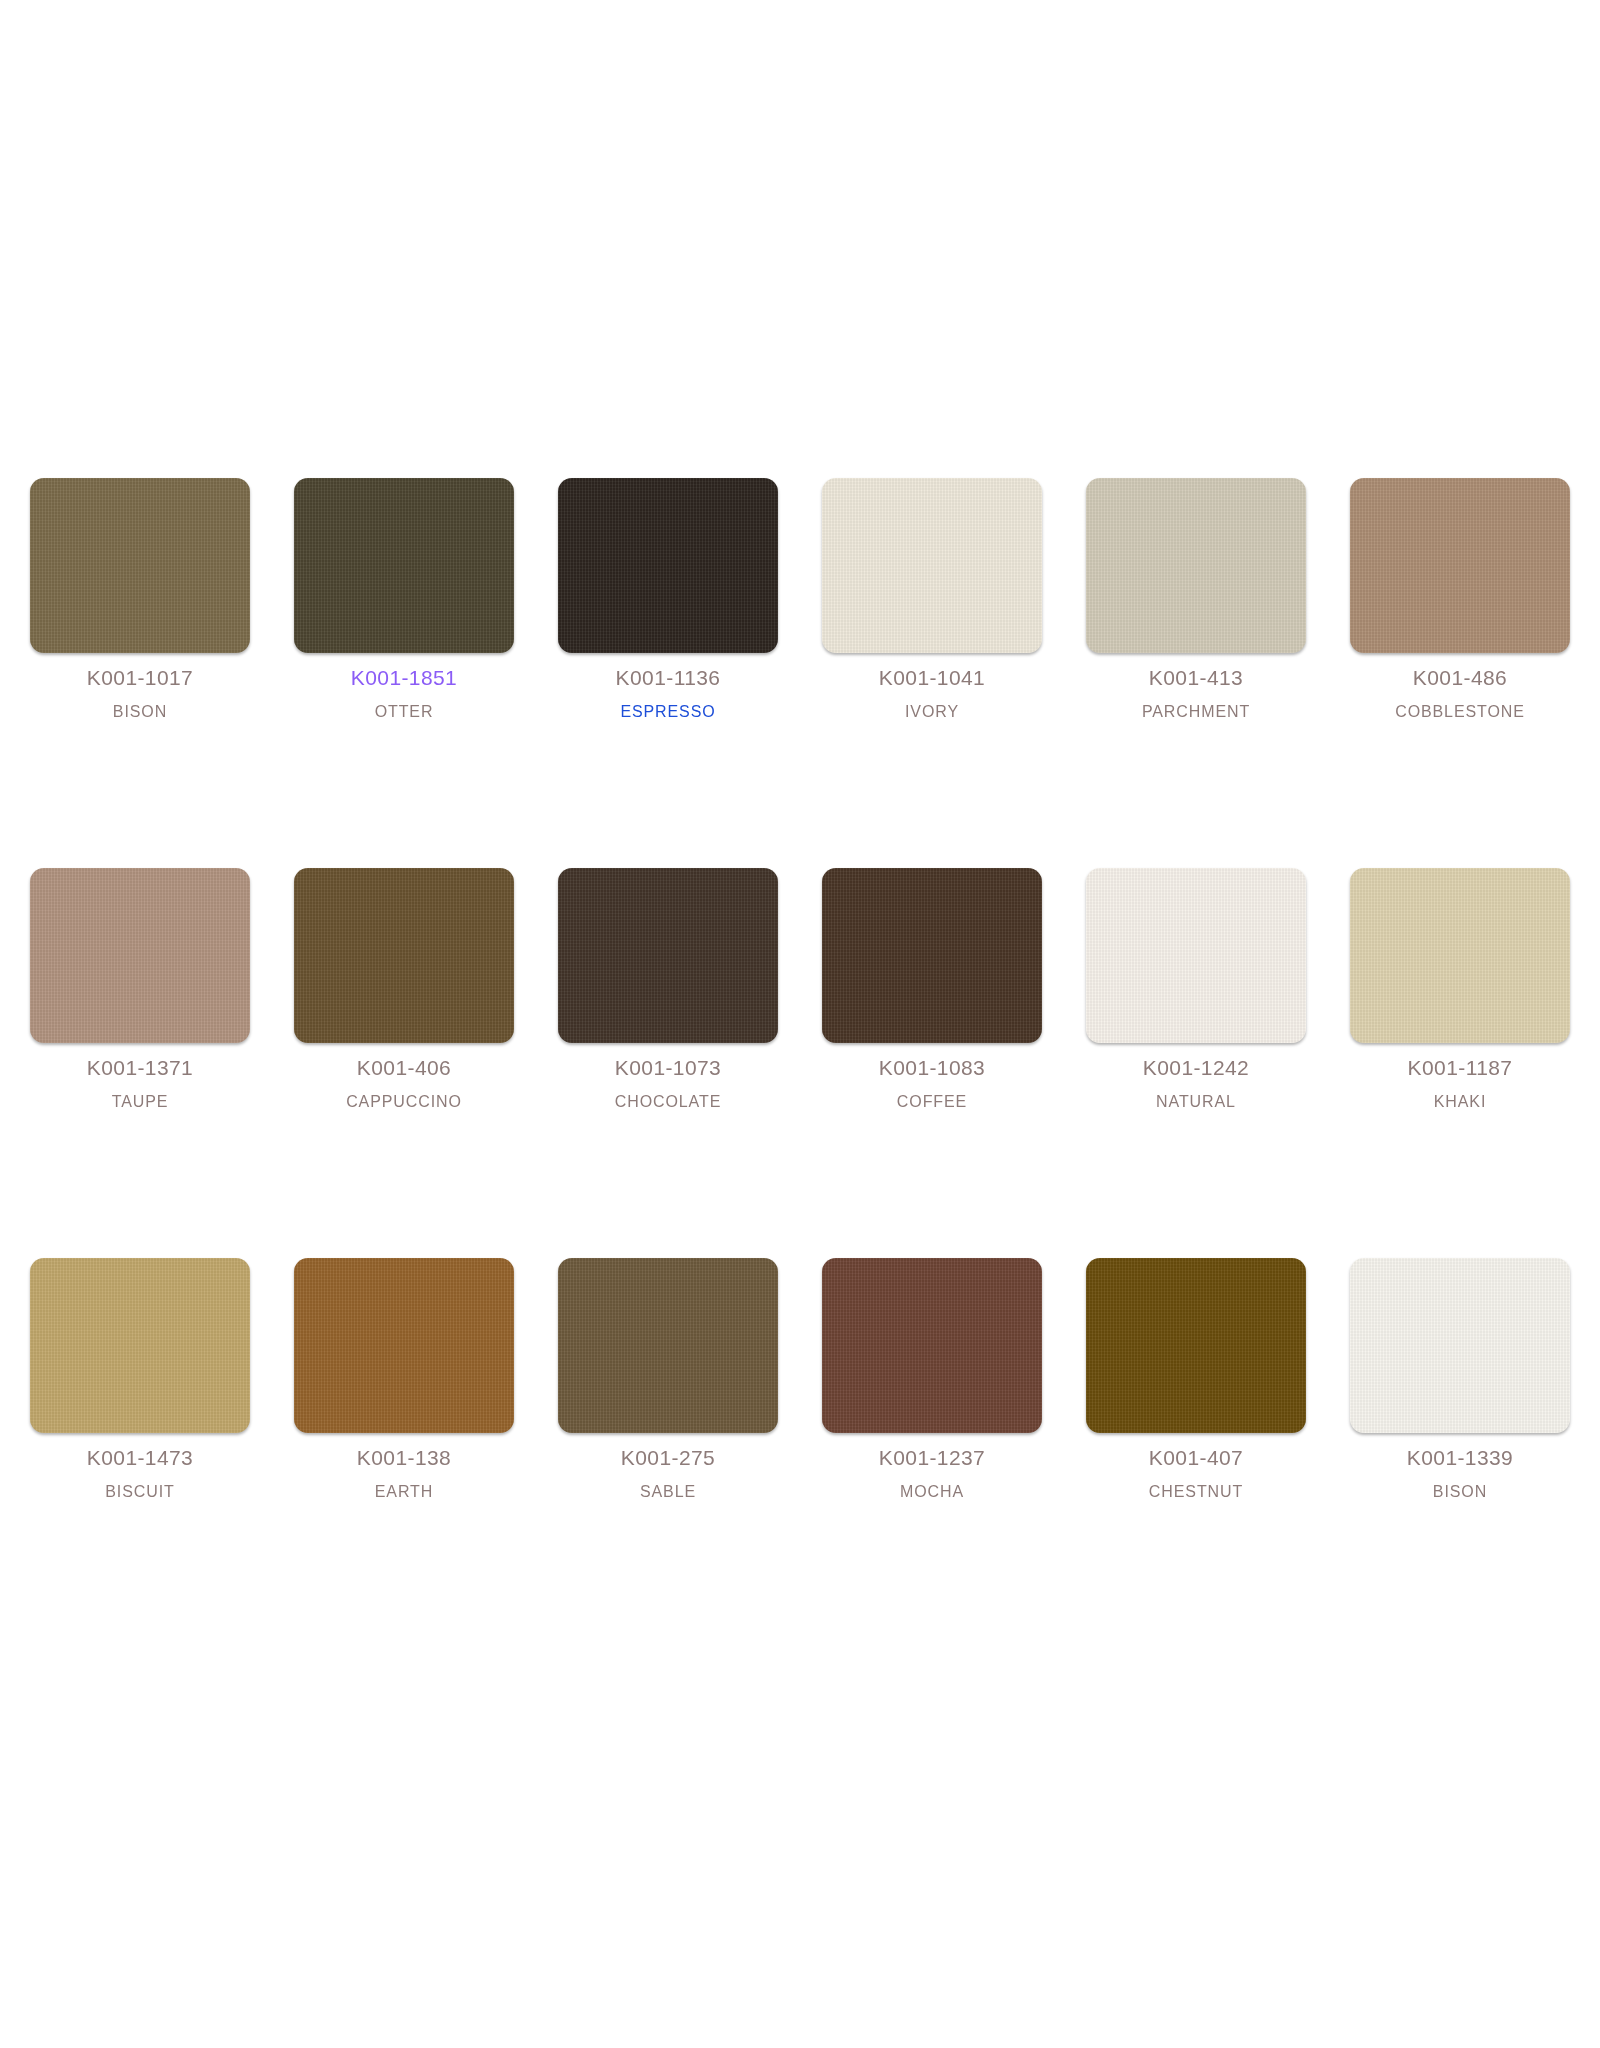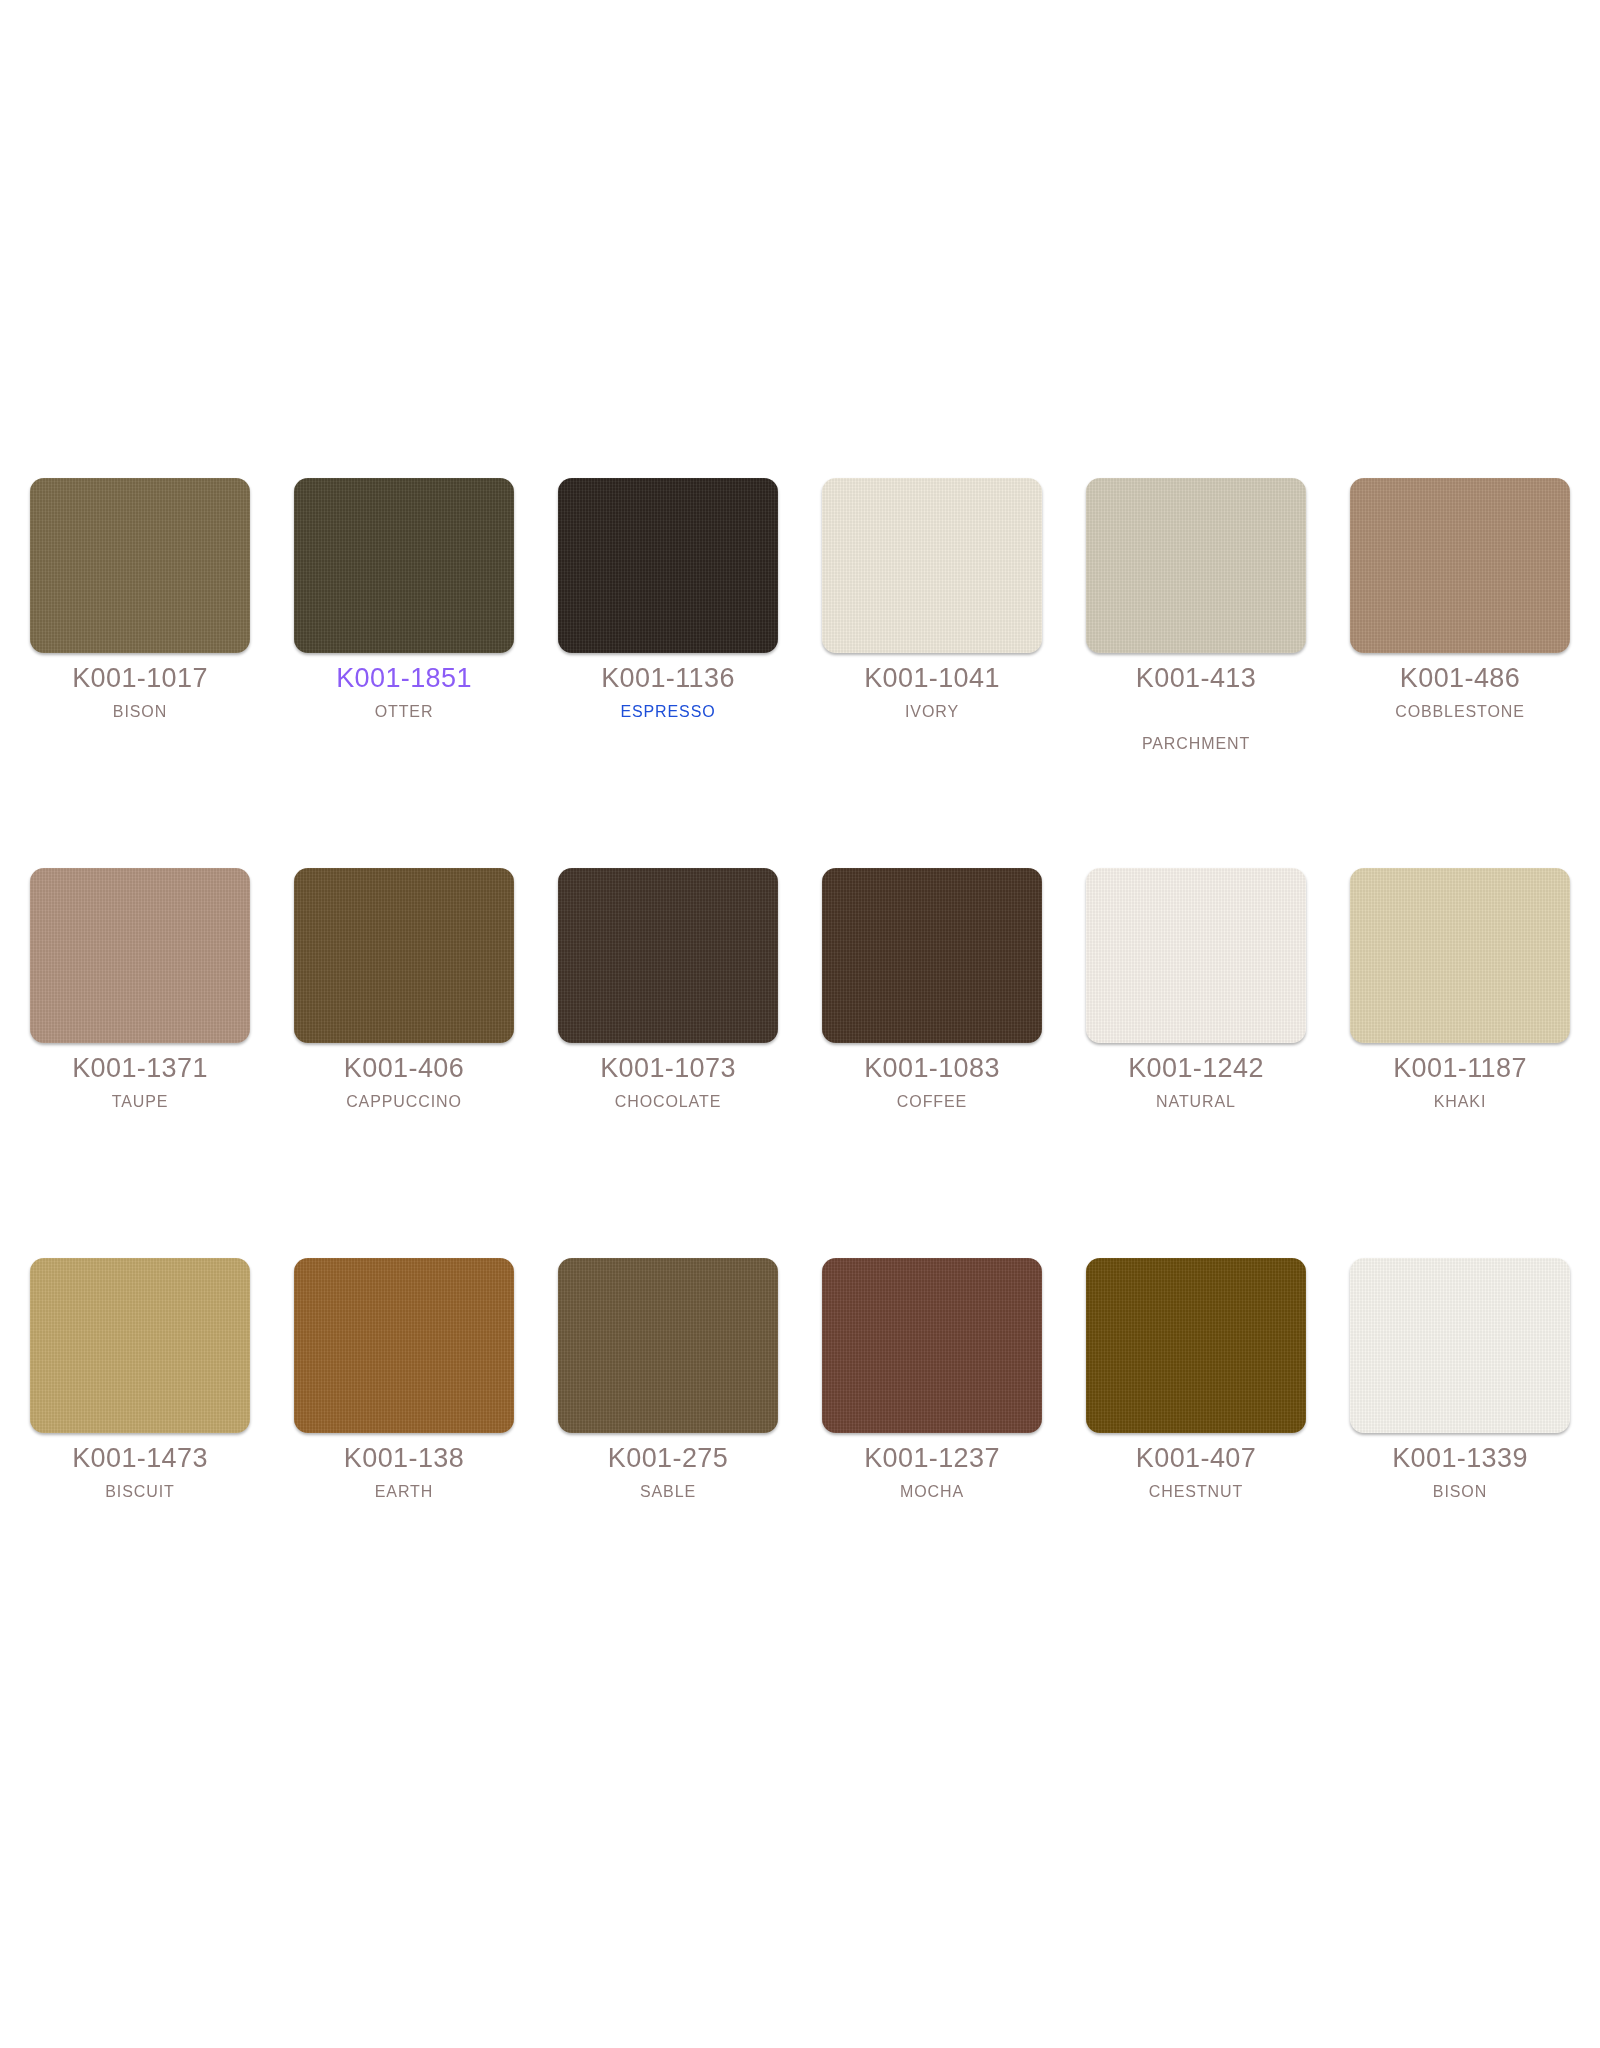--- a/index.html
+++ b/index.html
@@ -73,21 +73,21 @@
   .swatch-caption {
     position: absolute;
     left: 0;
     top: 183px;
     width: 220px;
     text-align: center;
   }
 
   .swatch-code {
     display: block;
-    font-size: 27px;
+    font-size: 21px;
     letter-spacing: 0.4px;
     line-height: 34px;
     color: #8d7b79;
     white-space: nowrap;
   }
 
   .swatch-name {
     display: block;
     font-size: 16px;
     letter-spacing: 0.9px;
@@ -126,21 +126,21 @@
         <div class="swatch-chip" style="background-color: rgb(239, 233, 219);"></div>
         <div class="swatch-caption">
           <span class="swatch-code" style="color: rgb(141, 123, 121);">K001-1041</span>
           <span class="swatch-name" style="color: rgb(141, 123, 121);">IVORY</span>
         </div>
       </div>
       <div class="swatch-cell">
         <div class="swatch-chip" style="background-color: rgb(210, 203, 184);"></div>
         <div class="swatch-caption">
           <span class="swatch-code" style="color: rgb(141, 123, 121);">K001-413</span>
-          <span class="swatch-name" style="color: rgb(141, 123, 121); margin-top: 32px;">PARCHMENT</span>
+          <span class="swatch-name" style="color: rgb(141, 123, 121);">PARCHMENT</span>
         </div>
       </div>
       <div class="swatch-cell">
         <div class="swatch-chip" style="background-color: rgb(173, 142, 116);"></div>
         <div class="swatch-caption">
           <span class="swatch-code" style="color: rgb(141, 123, 121);">K001-486</span>
           <span class="swatch-name" style="color: rgb(141, 123, 121);">COBBLESTONE</span>
         </div>
       </div>
       <div class="swatch-cell">

